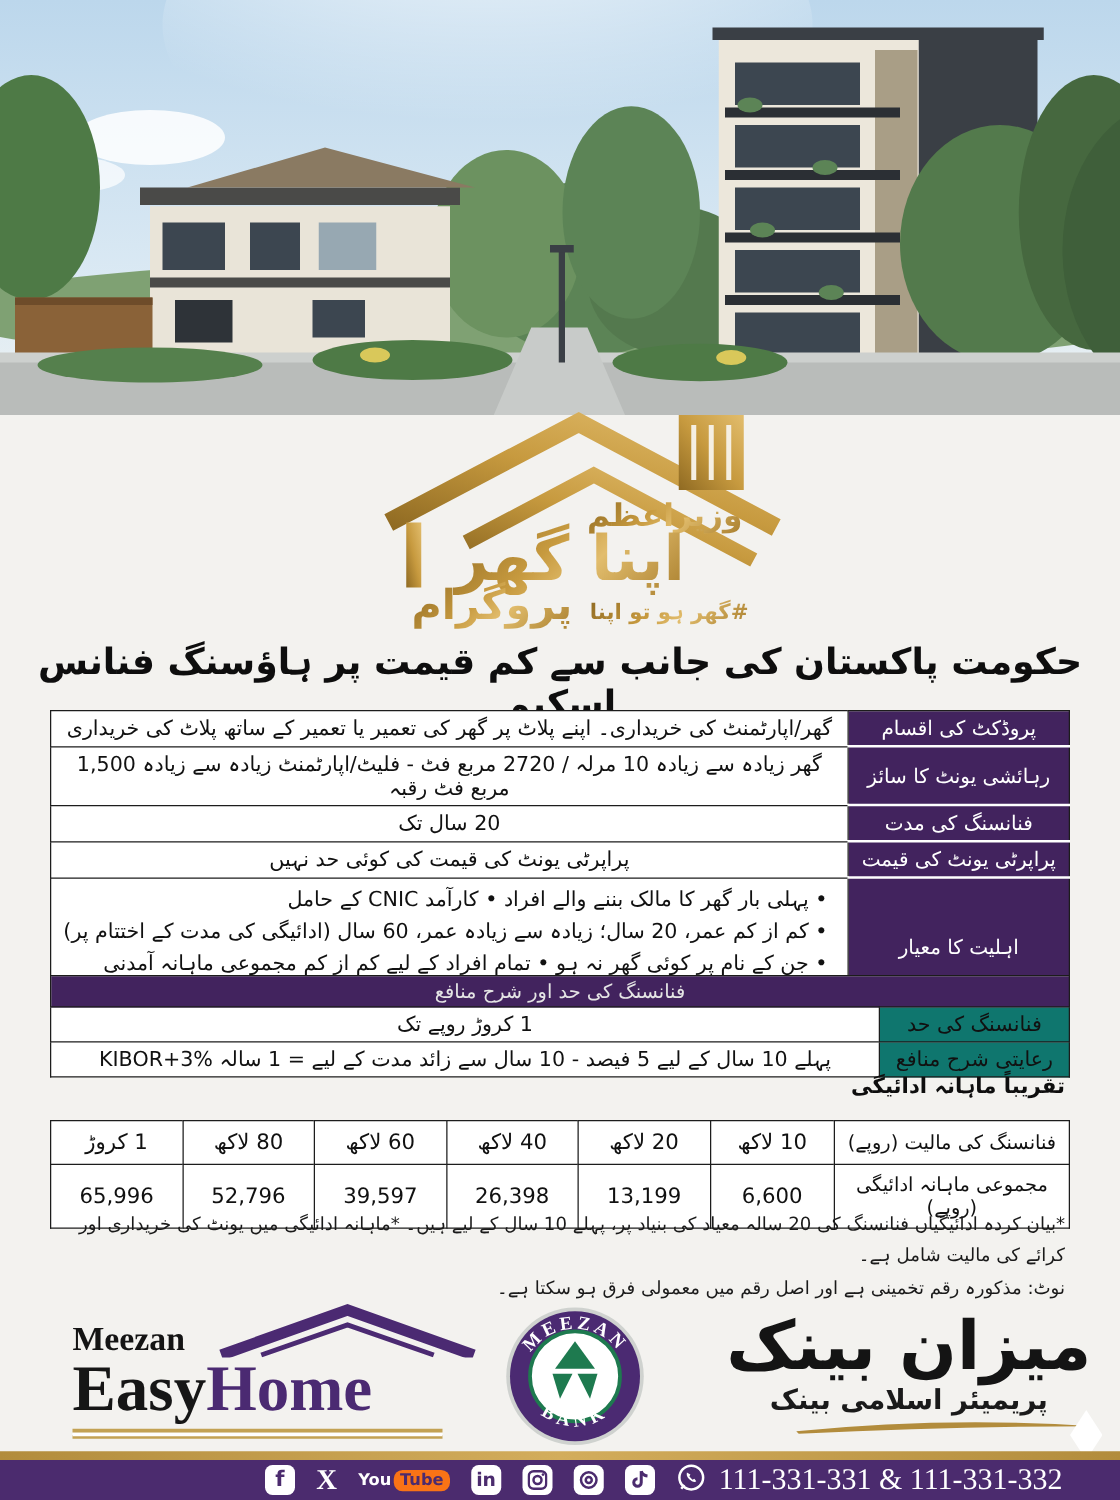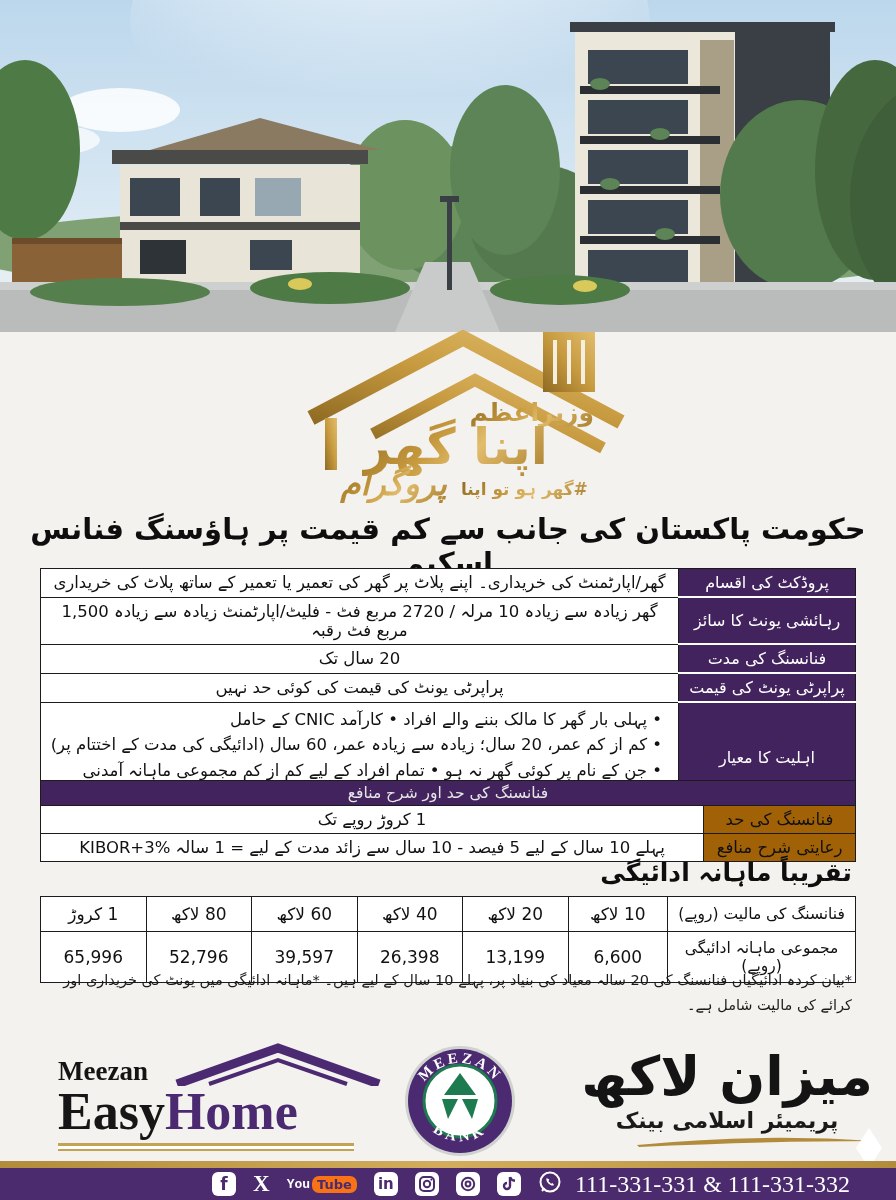--- a/index.html
+++ b/index.html
@@ -16,42 +16,42 @@
   .logo-block{ position:absolute; left:248px; top:326px; width:420px; height:182px; text-align:center; }
   .gold-text{
     background:linear-gradient(135deg,#8f6a22 0%,#c79a3f 40%,#e2bd6d 60%,#a97f2e 100%);
     -webkit-background-clip:text; background-clip:text; color:transparent;
     font-weight:bold;
   }
   .logo-roof{ position:absolute; left:55px; top:-4px; }
   .logo-pm{ position:absolute; right:74px; top:72px; font-size:25px; }
   .logo-title{ position:absolute; right:120px; top:92px; font-size:50px; letter-spacing:1px; }
   .logo-line3{ position:absolute; left:36px; top:138px; width:360px; display:flex; align-items:baseline; justify-content:center; gap:14px; direction:ltr; }
-  .logo-program{ font-size:33px;font-style:italic; }
+  .logo-program{ font-size:33px; }
   .logo-hashtag{ font-size:17px; }
   
   .headline{
     position:absolute; left:0; top:512px; width:896px; text-align:center;
     font-size:29px; font-weight:bold; color:#0e0e0e; direction:rtl;
   }
   
   .tbl{ position:absolute; left:40px; width:816px; border-collapse:collapse; direction:rtl; background:#fff; }
   .tbl td{ border:1.6px solid #1c1c1c; color:#111; font-size:16.5px; text-align:center; padding:4px 8px; }
   .tbl td.lbl{
     background:#42235e; color:#fff; width:177px; font-size:16px;
     border-top:2px solid #fff; border-bottom:2px solid #fff; border-right:1.6px solid #1c1c1c;
   }
   .tbl tr:first-child td.lbl{ border-top:1.6px solid #1c1c1c; }
   .tbl tr:last-child td.lbl{ border-bottom:1.6px solid #1c1c1c; }
   .tbl td.bullets{ text-align:right; padding-right:16px; line-height:1.55;margin-left:44px; }
   .t1{ top:568px; }
   .t2{ top:780px; }
   .t2 .hdr{ background:#42235e; color:#e5e5e5; font-size:15.5px; padding:3px; }
-  .t2 td.wlbl{ width:152px; background:#a16207; color:#111; }
-  .pay-title{ position:absolute; right:44px; top:858px; direction:rtl; font-size:25px; font-weight:bold; color:#0e0e0e; }
+  .t2 td.wlbl{ width:152px; background:#0f766e; color:#111; }
+  .pay-title{ position:absolute; right:44px; top:858px; direction:rtl; font-size:17px; font-weight:bold; color:#0e0e0e; }
   .t3{ top:896px; }
   .t3 td{ font-size:17px; padding:7px 4px; }
   .t3 td.rowlbl{ width:188px; font-size:15.5px; }
   .t3 td.num{ font-family:"DejaVu Sans","Liberation Sans",sans-serif; }
   
   .notes{ position:absolute; right:44px; top:968px; width:812px; direction:rtl; text-align:right; color:#1a1a1a; font-size:14.5px; line-height:1.75; }
   
   .footer{ position:absolute; left:0; top:1040px; width:896px; height:122px; display:flex; align-items:center; }
   .easyhome{ margin-left:58px; width:300px; position:relative; direction:ltr; }
   .eh-meezan{ font-family:"Liberation Serif","DejaVu Serif",serif; font-size:27px; color:#141414; font-weight:bold; }
@@ -69,21 +69,21 @@
   
   .goldstripe{ position:absolute; left:0; top:1161px; width:896px; height:7px; background:linear-gradient(90deg,#b28c3c,#d3ad5c 50%,#b28c3c); }
   .bottombar{
     position:absolute; left:0; top:1168px; width:896px; height:32px; background:#4b2b6e;
     display:flex; align-items:center; direction:ltr;
   }
   .social{ display:flex; align-items:center; gap:17px; margin-left:212px; }
   .sq{ width:24px; height:24px; background:#fff; border-radius:6px; display:flex; align-items:center; justify-content:center; color:#4b2b6e; font-weight:bold; font-size:17px; }
   .xglyph{ color:#fff; font-size:23px; font-weight:bold; font-family:"Liberation Serif","DejaVu Serif",serif; }
   .yt{ display:flex; align-items:center; gap:2px; }
-  .yt-you{ color:#fff; font-size:13px; font-weight:bold;font-family:Liberation Mono, monospace; }
+  .yt-you{ color:#fff; font-size:13px; font-weight:bold; }
   .yt-tube{ background:#f97316; color:#4b2b6e; font-size:13px; font-weight:bold; border-radius:7px; padding:1px 5px; }
   .li-in{ font-size:15px; }
   .phones{
     margin-left:auto; margin-right:46px; color:#fff; font-size:24px;
     font-family:"Liberation Serif","DejaVu Serif",serif;
   }
   .rtl{ direction:rtl; }
 </style>
 </head>
 <body>
@@ -264,20 +264,21 @@
     <td class="num">26,398</td>
     <td class="num">39,597</td>
     <td class="num">52,796</td>
     <td class="num">65,996</td>
   </tr>
 </tbody>
   </table>
 
 <div class="notes">
   <div>*بیان کردہ ادائیگیاں فنانسنگ کی 20 سالہ معیاد کی بنیاد پر، پہلے 10 سال کے لیے ہیں۔  *ماہانہ ادائیگی میں یونٹ کی خریداری اور کرائے کی مالیت شامل ہے۔</div>
+  <div>نوٹ: مذکورہ رقم تخمینی ہے اور اصل رقم میں معمولی فرق ہو سکتا ہے۔</div>
 </div>
 
 <div class="footer">
 
   <div class="easyhome">
     <svg class="eh-roof" width="210" height="44" viewBox="0 0 210 44">
       <polyline points="4,42 105,6 206,42" fill="none" stroke="#4b2a72" stroke-width="9"></polyline>
       <polyline points="36,42 105,18 174,42" fill="none" stroke="#4b2a72" stroke-width="4"></polyline>
     </svg>
     <div class="eh-meezan">Meezan</div>
@@ -304,21 +305,21 @@
       </text>
       <g fill="#1e7a4f">
         <polygon points="58,30 74,52 42,52"></polygon>
         <polygon points="40,56 56,56 46,76"></polygon>
         <polygon points="60,56 76,56 70,76"></polygon>
       </g>
     </svg>
   </div>
 
   <div class="bank-urdu">
-    <div class="bank-name">میزان لاکھ</div>
+    <div class="bank-name">میزان بینک</div>
     <div class="bank-tagline">پریمیئر اسلامی بینک</div>
     <svg class="swoosh" width="300" height="14" viewBox="0 0 300 14">
       <path d="M60,10 Q180,-2 298,6 Q190,6 62,12 Z" fill="#b28c3c"></path>
     </svg>
   </div>
 </div>
 
 <div class="sparkle"></div>
 
 <div class="goldstripe"></div>

